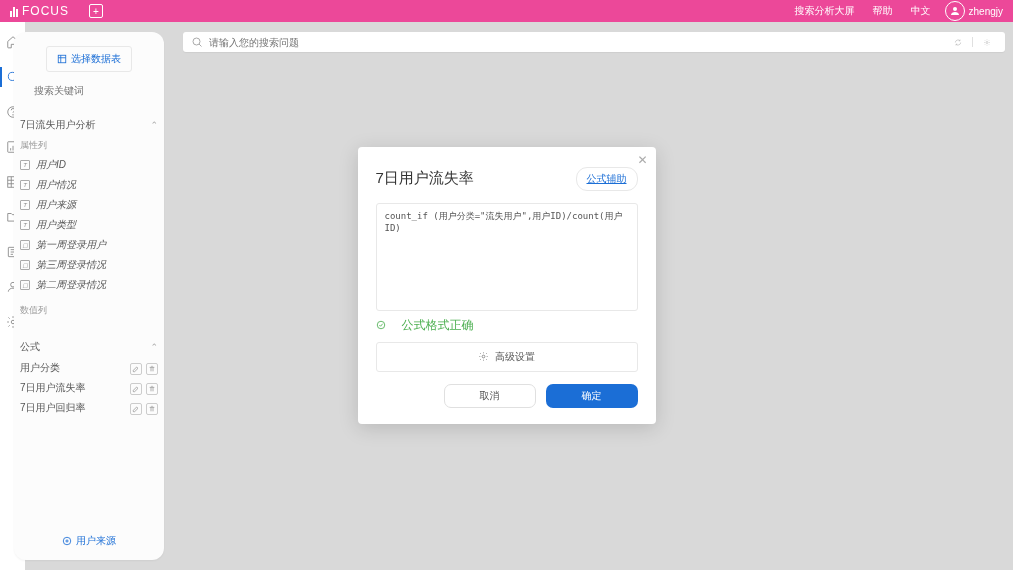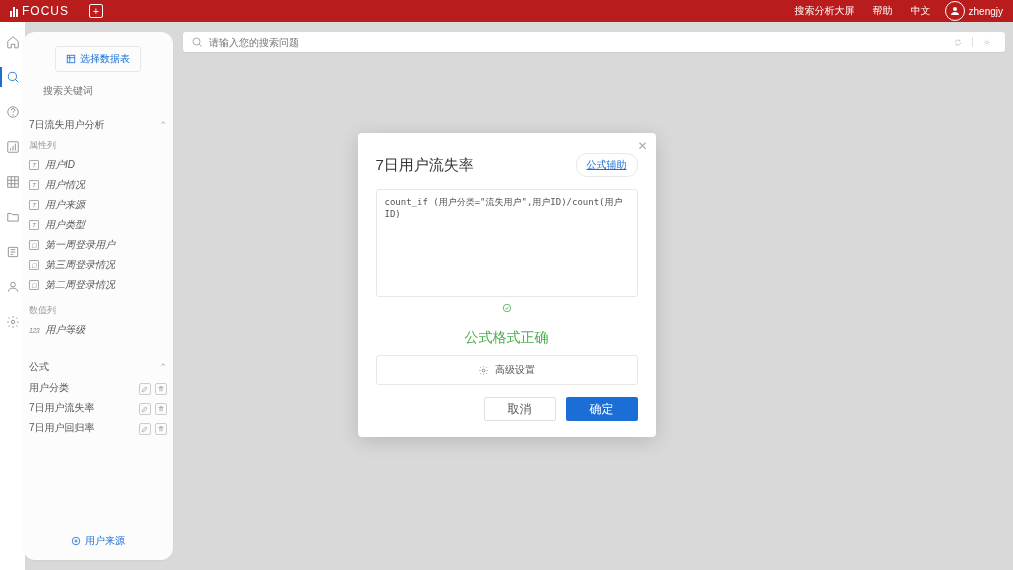--- a/index.html
+++ b/index.html
@@ -1,35 +1,35 @@
 <!DOCTYPE html>
 <html><head>
 <meta charset="utf-8">
 <style>
 * { margin:0; padding:0; box-sizing:border-box; font-family:-apple-system,"Microsoft YaHei","PingFang SC",sans-serif; }
 body { width:1013px; height:570px; background:#d9d9d9; overflow:hidden; position:relative; }
-.app-header { height:22px; background:#b91c1c; display:flex; align-items:center; padding:0 10px; color:#fff; }
+.app-header { height:22px; background:#ec4899; display:flex; align-items:center; padding:0 10px; color:#fff; }
 .logo-bars { display:flex; align-items:flex-end; gap:1px; height:12px; margin-right:4px; }
 .logo-bars span { width:2px; background:#fff; }
 .logo-bars span:nth-child(1){height:6px;} .logo-bars span:nth-child(2){height:10px;} .logo-bars span:nth-child(3){height:8px;}
 .logo-text { font-size:12px; letter-spacing:1px; font-weight:500; }
 .header-plus { width:14px; height:14px; border:1px solid #fff; border-radius:2px; display:flex; align-items:center; justify-content:center; font-size:10px; margin-left:20px; cursor:pointer; }
 .header-spacer { flex:1; }
 .header-link { font-size:10px; color:#fff; margin-left:18px; cursor:pointer; }
 .avatar { width:20px; height:20px; border-radius:50%; border:1px solid #fff; display:flex; align-items:center; justify-content:center; margin-left:14px; margin-right:4px; }
 .avatar svg { width:12px; height:12px; fill:#fff; }
 .username { font-size:10px; color:#fff; }
 
 .nav-sidebar { position:absolute; left:0; top:22px; width:25px; height:548px; background:#fff; display:flex; flex-direction:column; align-items:center; padding-top:10px; gap:15px; }
 .nav-item { width:20px; height:20px; display:flex; align-items:center; justify-content:center; cursor:pointer; position:relative;}
 .nav-item.active::before { content:""; position:absolute; left:-3px; top:0; width:2px; height:20px; background:#1b6ed6; }
 .nav-item svg { width:14px; height:14px; fill:none; stroke:#888; stroke-width:1.5; }
 .nav-item.active svg { stroke:#1b6ed6; }
 
-.data-panel { position:absolute; left:23px; top:32px; width:150px; height:528px; background:#fcfcfc; border-radius:12px; box-shadow:0 1px 2px rgba(0,0,0,0.05); display:flex; flex-direction:column; }
+.data-panel { position:absolute; left:14px; top:32px; width:150px; height:528px; background:#fcfcfc; border-radius:12px; box-shadow:0 1px 2px rgba(0,0,0,0.05); display:flex; flex-direction:column; }
 .select-source { margin:14px auto 8px; padding:5px 10px; border:1px solid #e8e8e8; border-radius:3px; font-size:10px; color:#1b6ed6; cursor:pointer; display:flex; align-items:center; gap:4px; }
 .panel-search { display:flex; align-items:center; padding:4px 8px; margin:0 8px; }
 .panel-search svg { width:12px; height:12px; stroke:#bbb; fill:none; margin-right:4px;}
 .panel-search input { border:none; outline:none; font-size:10px; flex:1; background:transparent; }
 
 .panel-section { margin-top:14px; padding:0 4px; }
 .section-hdr { display:flex; justify-content:space-between; align-items:center; font-size:10px; color:#555; padding:4px 2px; cursor:pointer;}
 .section-hdr .chev { font-size:9px; color:#aaa; }
 .section-sub { font-size:9px; color:#999; padding:3px 2px; }
 .field-row { display:flex; align-items:center; padding:3px 2px; font-size:10px; color:#555; cursor:pointer;font-style:italic; }
@@ -50,26 +50,26 @@
 .sb-icon svg{width:11px;height:11px;stroke:#bbb;fill:none;}
 .sb-div{width:1px;height:10px;background:#e0e0e0;margin:0 4px;}
 
 .overlay { position:absolute; inset:0; display:flex; align-items:center; justify-content:center;}
 .modal { width:298px; background:#fff; border-radius:4px; box-shadow:0 4px 20px rgba(0,0,0,0.15); padding:14px 18px 16px; position:relative;}
 .modal-close { position:absolute; top:6px; right:8px; font-size:12px; color:#aaa; cursor:pointer;}
 .modal-hdr { display:flex; align-items:center; justify-content:space-between; margin-top:6px;}
 .modal-title { font-size:15px; color:#333;}
 .formula-help { font-size:10px; color:#1b6ed6; padding:4px 10px; border:1px solid #e8e8e8; border-radius:11px; cursor:pointer;text-decoration:underline;}
 .formula-box { margin-top:12px; border:1px solid #e8e8e8; border-radius:3px; height:108px; padding:6px 8px; font-size:9px; color:#555; font-family:monospace;}
-.valid-row { display:flex; align-items:center; gap:16px; margin-top:6px; font-size:14px; color:#4caf50;flex-direction:column;}
+.valid-row { display:flex; align-items:center; gap:16px; margin-top:6px; font-size:12px; color:#4caf50;}
 .valid-row svg{width:10px;height:10px;stroke:#4caf50;fill:none;}
 .adv-row { margin-top:8px; border:1px solid #e8e8e8; border-radius:3px; height:30px; display:flex; align-items:center; justify-content:center; gap:6px; font-size:10px; color:#555; cursor:pointer;}
 .adv-row svg{width:11px;height:11px;stroke:#888;fill:none;}
 .modal-btns { display:flex; justify-content:flex-end; gap:10px; margin-top:12px;}
-.btn { width:72px; height:24px; border-radius:2px; font-size:12px; display:flex; align-items:center; justify-content:center; cursor:pointer;}
+.btn { width:92px; height:24px; border-radius:7px; font-size:10px; display:flex; align-items:center; justify-content:center; cursor:pointer;}
 .btn-cancel { border:1px solid #e0e0e0; color:#555; background:#fff;}
 .btn-ok { background:#1b6ed6; color:#fff;}
 </style>
 </head>
 <body>
 
 <div class="app-header">
   <div class="logo-bars">
       <span></span>
       <span></span>
@@ -190,24 +190,20 @@
       </div>
     <div class="field-row">
         <div class="fi">☐</div>
         <span>第三周登录情况</span>
       </div>
     <div class="field-row">
         <div class="fi">☐</div>
         <span>第二周登录情况</span>
       </div>
     <div class="section-sub" style="margin-top:6px">数值列</div>
-    <div class="field-row">
-        <span class="n123">123</span>
-        <span>用户等级</span>
-      </div>
 
     <div class="section-hdr" style="margin-top:16px">
       <span>公式</span>
       <span class="chev">⌃</span>
     </div>
     <div class="formula-row">
       <span>用户分类</span>
         <span class="sp"></span>
       <div class="ab">
           <svg viewBox="0 0 24 24" stroke-width="2">

